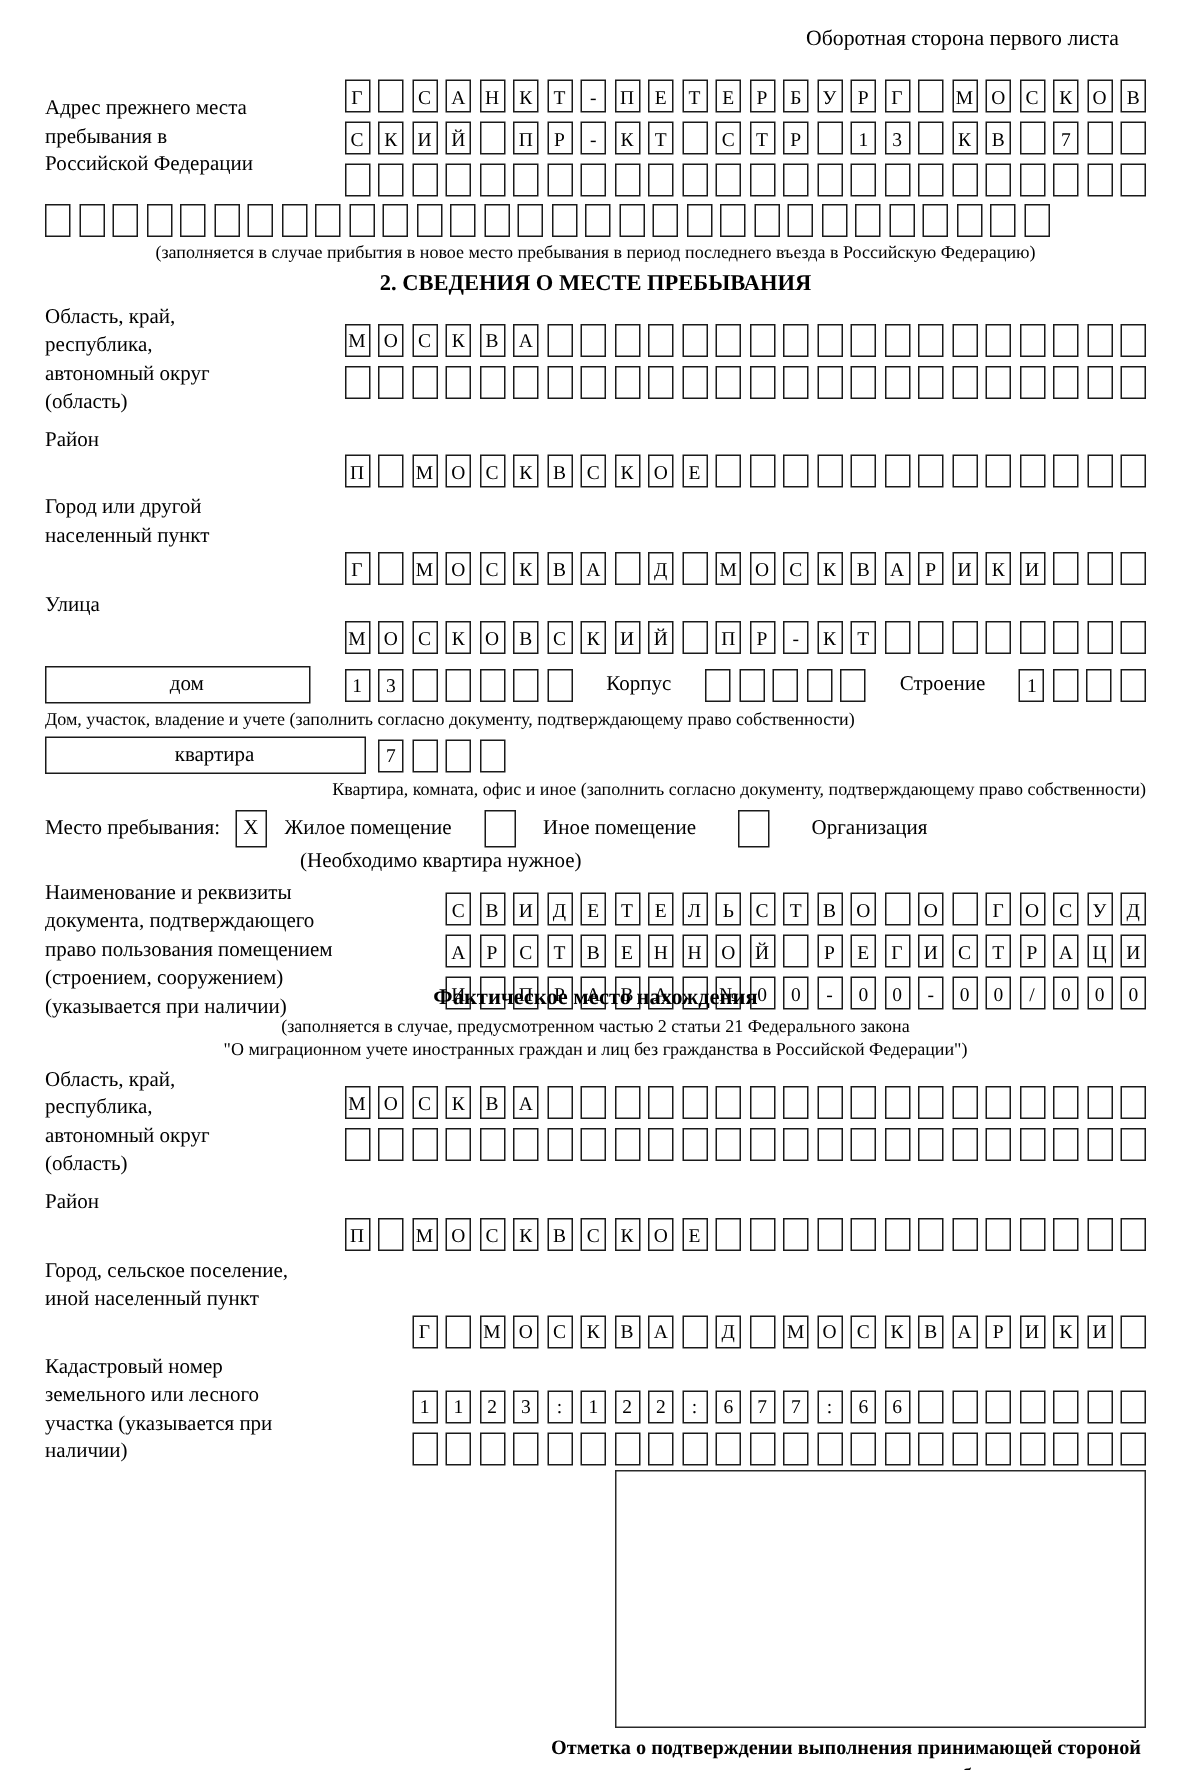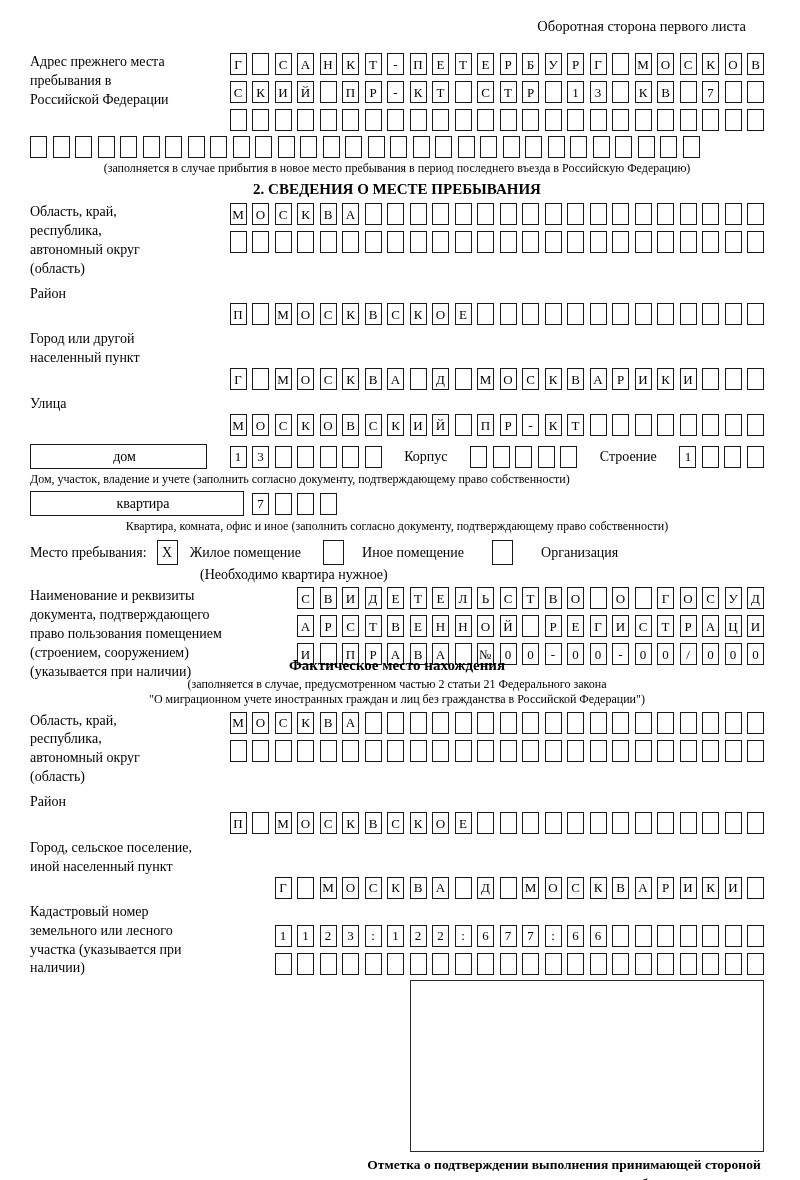--- a/index.html
+++ b/index.html
@@ -12,21 +12,21 @@
   .header-note{text-align:right;font-size:14.5px;padding-right:18px;margin-top:8px;}
 
   
   .cells{display:flex;gap:5.5px;}
   .cell{
     flex:none;width:15px;height:20px;border:1.5px solid #1a1a1a;
     display:flex;align-items:center;justify-content:center;
     font-size:13px;line-height:1;
   }
   .rows{display:flex;flex-direction:column;gap:6px;margin-left:auto;}
-  .fgroup{display:flex;align-items:flex-start;}
+  .fgroup{display:flex;align-items:center;}
   .flabel{font-size:14px;line-height:1.35;flex:none;}
   .single{display:flex;align-items:flex-start;flex-direction:column;}
   .single .cells{margin-left:auto;}
 
   .note{font-size:12px;text-align:center;margin-top:3px;}
   .sec-title{font-size:15px;font-weight:bold;text-align:center;margin-top:5px;}
 
   .rect-label{
     flex:none;border:1.6px solid #1a1a1a;height:23px;
     display:flex;align-items:center;justify-content:center;font-size:14px;padding-left:12px;
@@ -360,21 +360,21 @@
 
   <div class="apt-row">
     <div class="rect-label" style="width:200px;">квартира</div>
     <div class="cells" style="margin-left:8px;">
         <span class="cell">7</span>
         <span class="cell"></span>
         <span class="cell"></span>
         <span class="cell"></span>
       </div>
   </div>
-  <div class="note" style="text-align:center;">Квартира, комната, офис и иное (заполнить согласно документу, подтверждающему право собственности)</div>
+  <div class="note" style="text-align:right;">Квартира, комната, офис и иное (заполнить согласно документу, подтверждающему право собственности)</div>
 
   <div class="stay-row">
     <span>Место пребывания:</span>
     <span class="checkbox" style="margin-left:10px;">X</span>
     <span style="margin-left:12px;">Жилое помещение</span>
     <span class="checkbox" style="margin-left:22px;"></span>
     <span style="margin-left:18px;">Иное помещение</span>
     <span class="checkbox" style="margin-left:28px;"></span>
     <span style="margin-left:28px;">Организация</span>
   </div>

